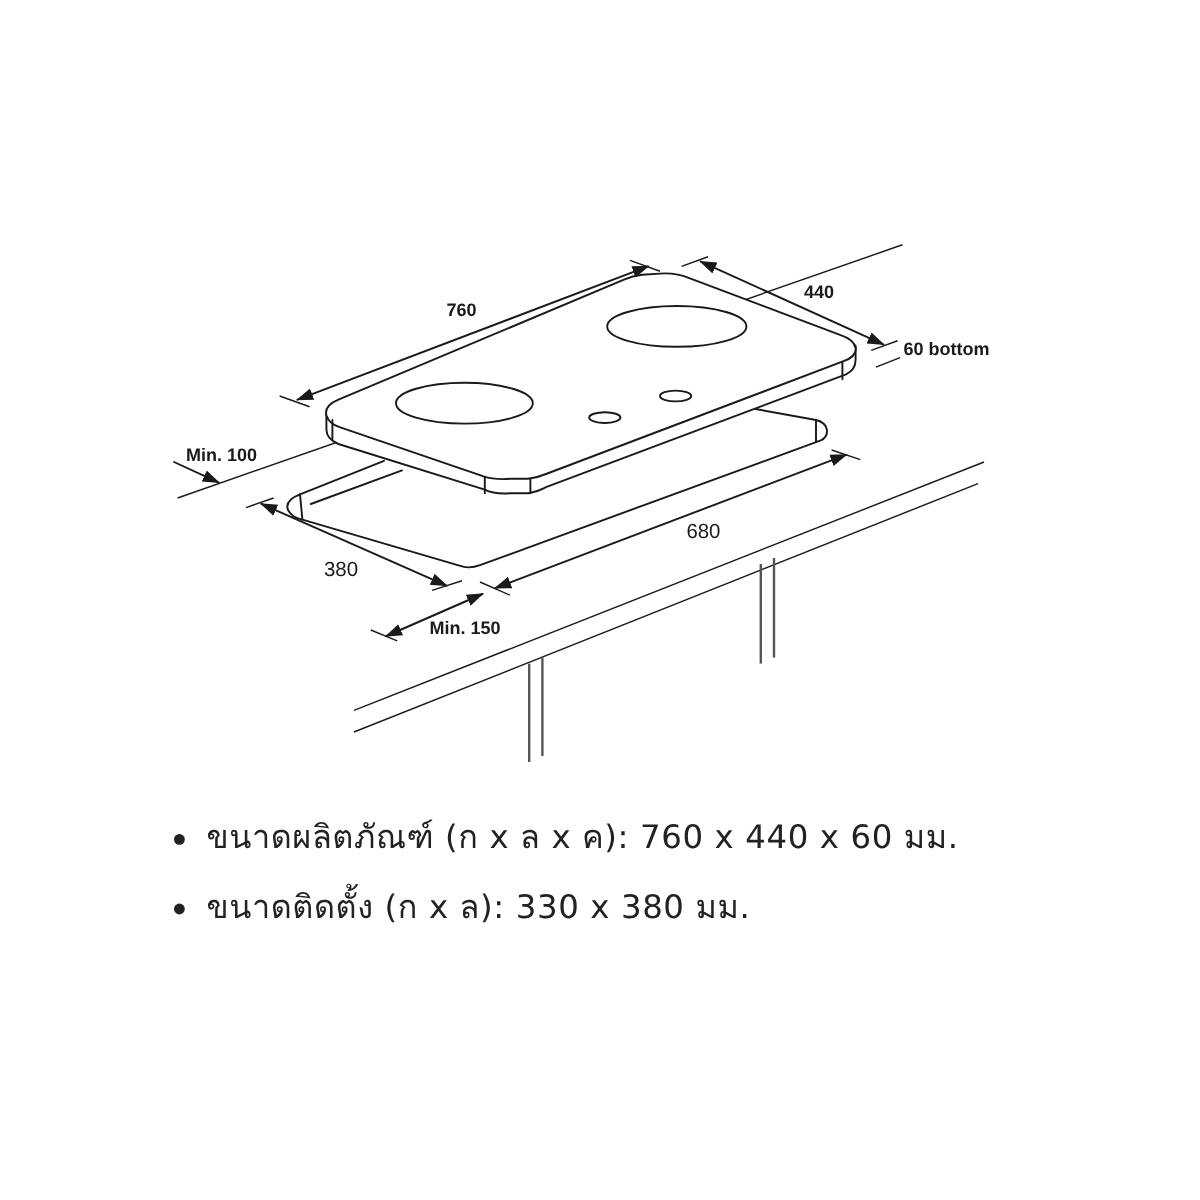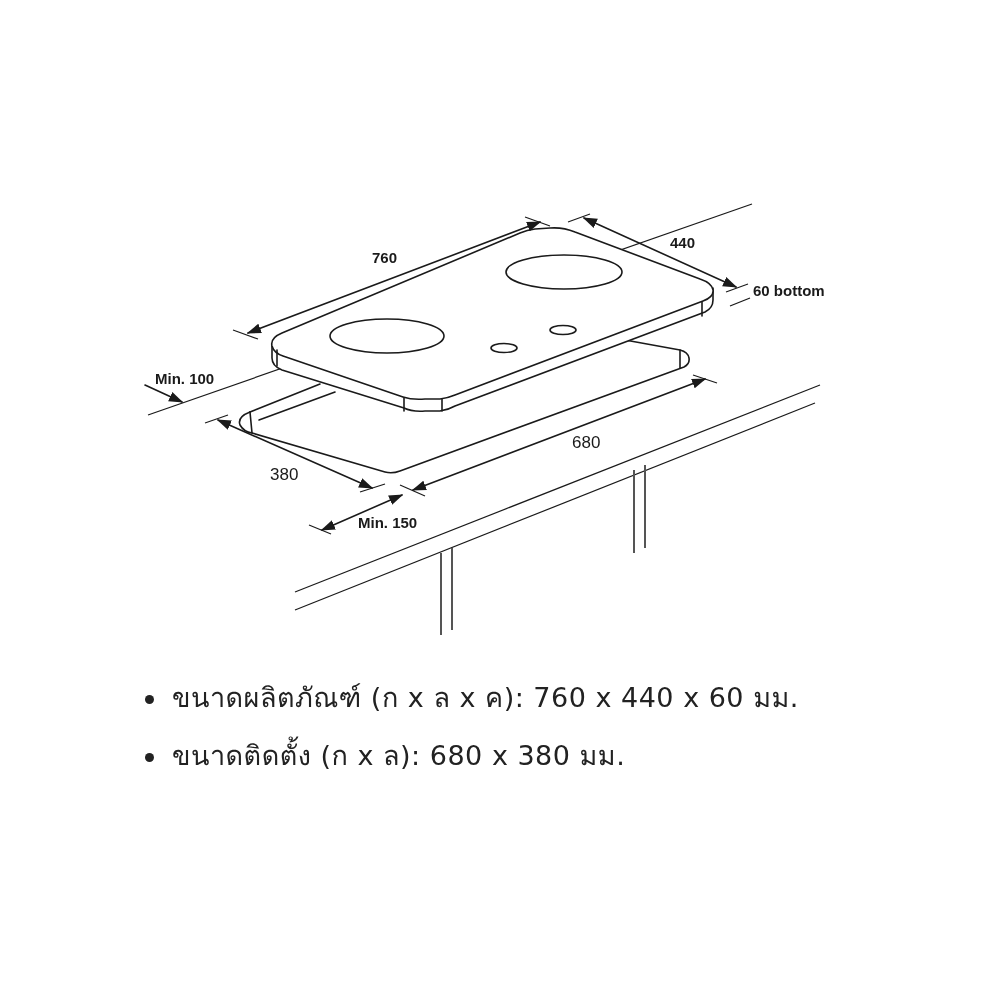--- a/index.html
+++ b/index.html
@@ -112,15 +112,15 @@
   </g>
 </svg>
 
 <div class="specs">
   <div class="spec-row">
     <span class="bullet"></span>
     <span>ขนาดผลิตภัณฑ์ (ก x ล x ค): 760 x 440 x 60 มม.</span>
   </div>
   <div class="spec-row">
     <span class="bullet"></span>
-    <span>ขนาดติดตั้ง (ก x ล): 680 x 380 มม.</span>
+    <span>ขนาดติดตั้ง (ก x ล): 330 x 380 มม.</span>
   </div>
 </div>
 
 </body></html>

